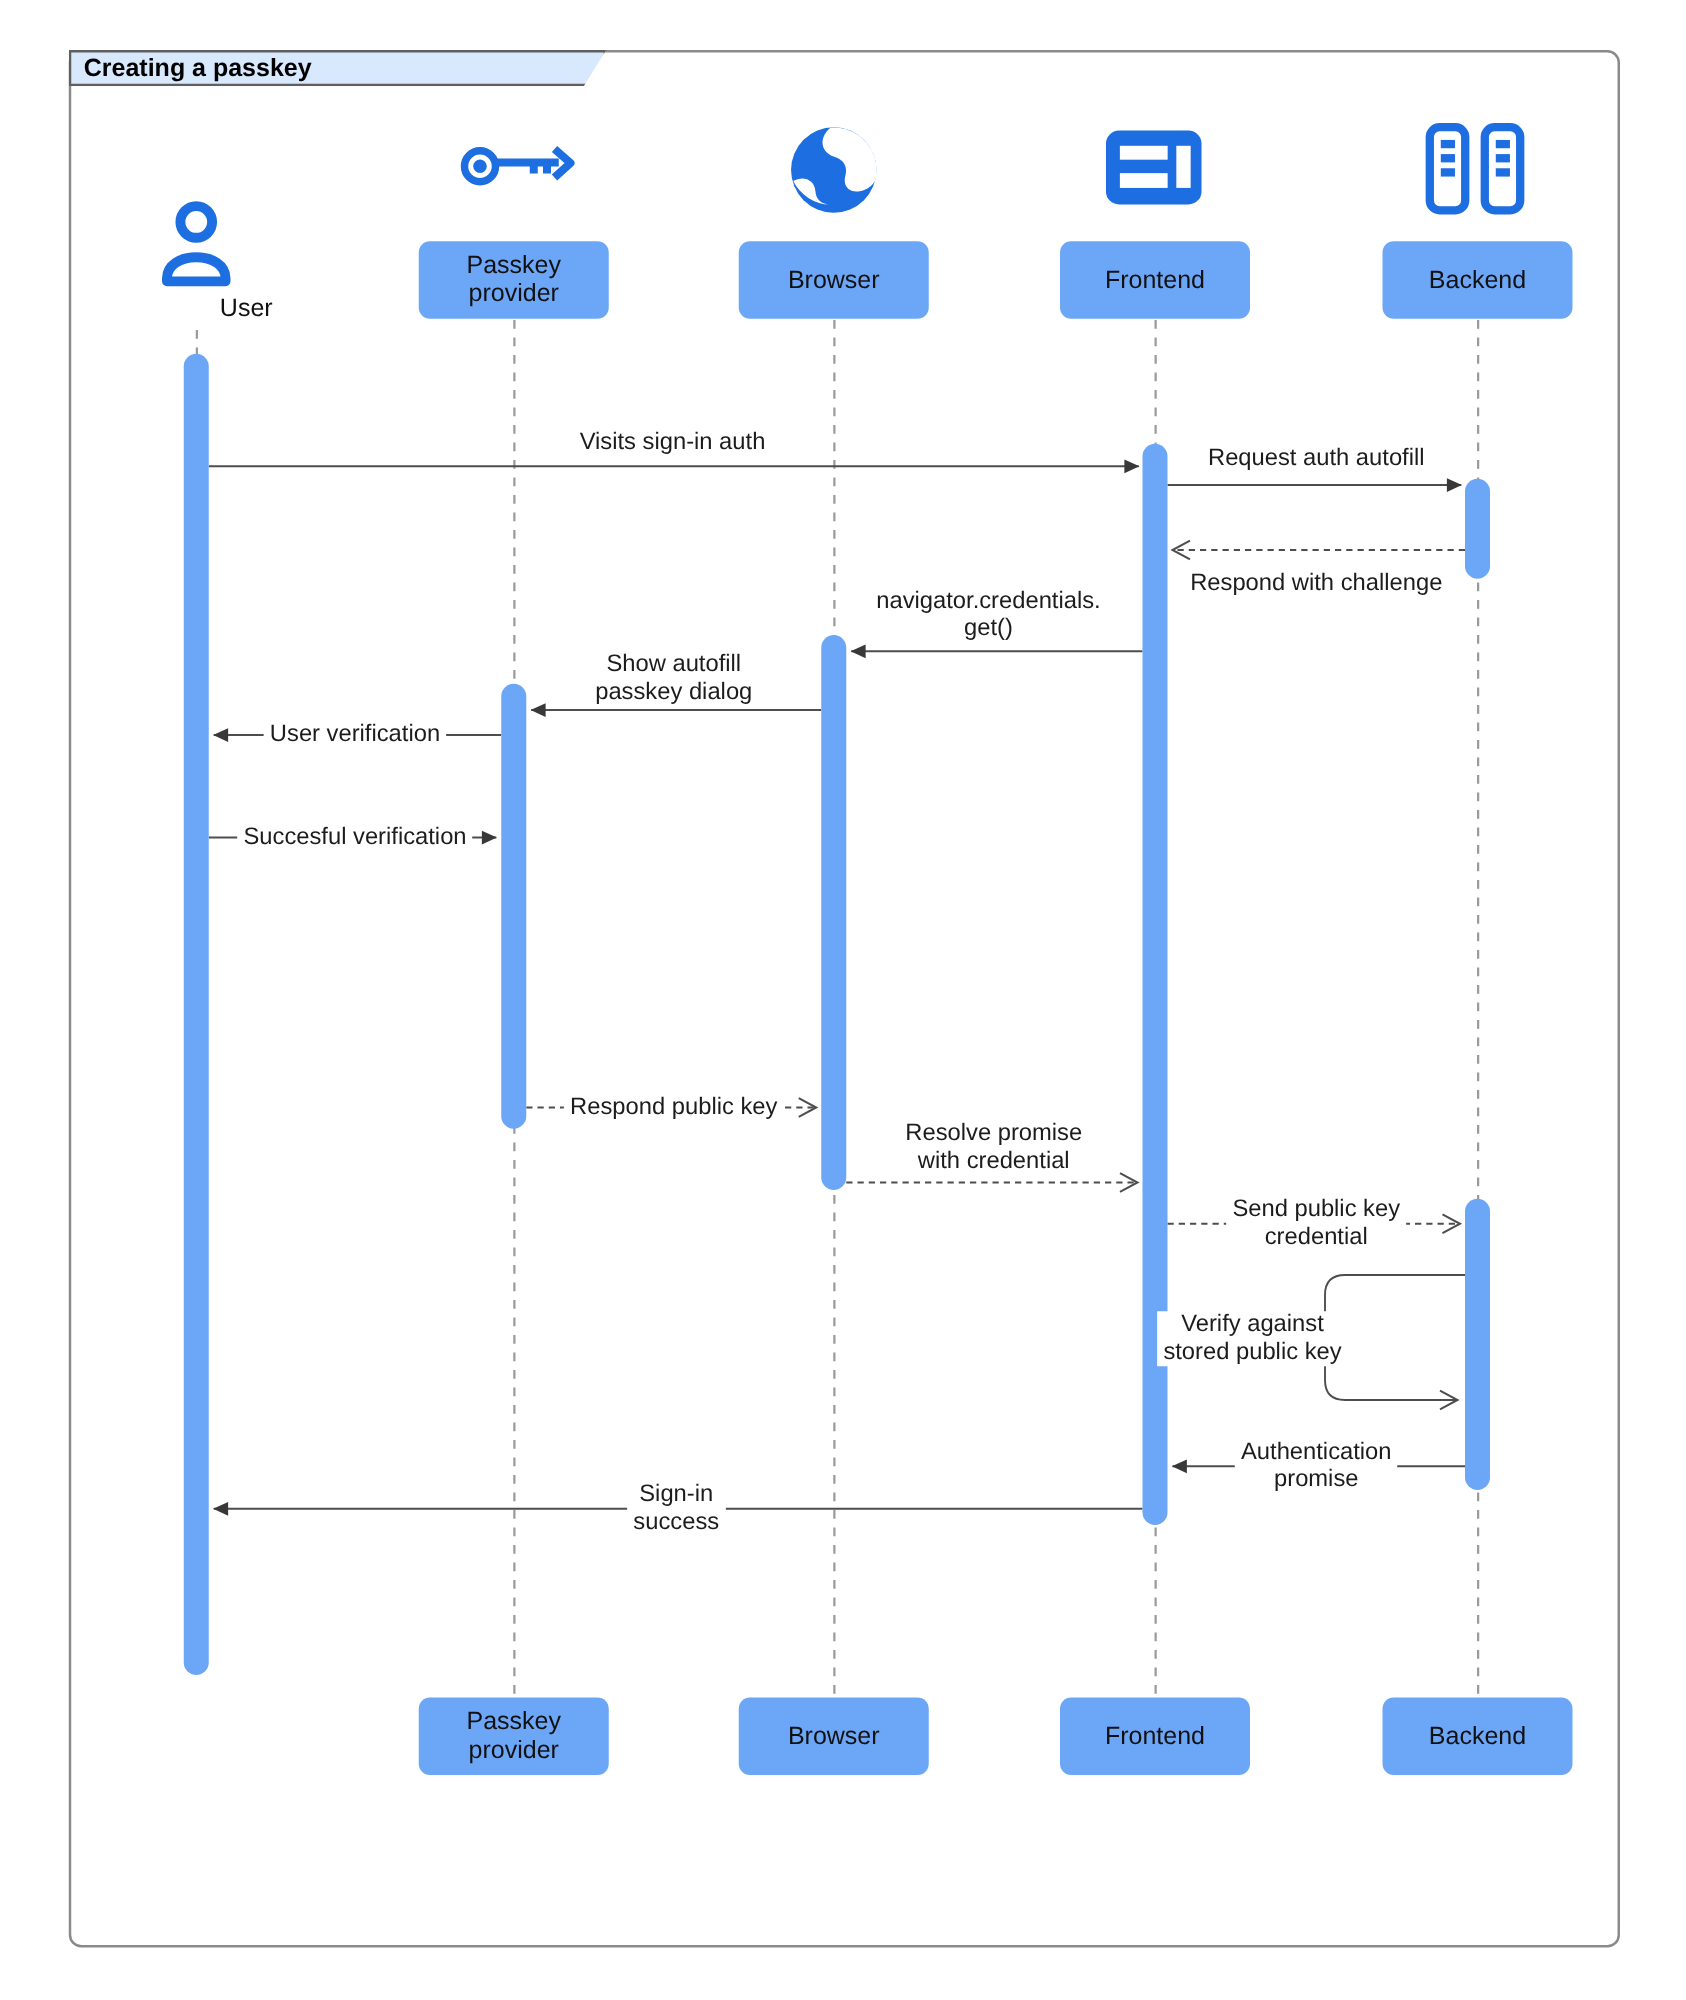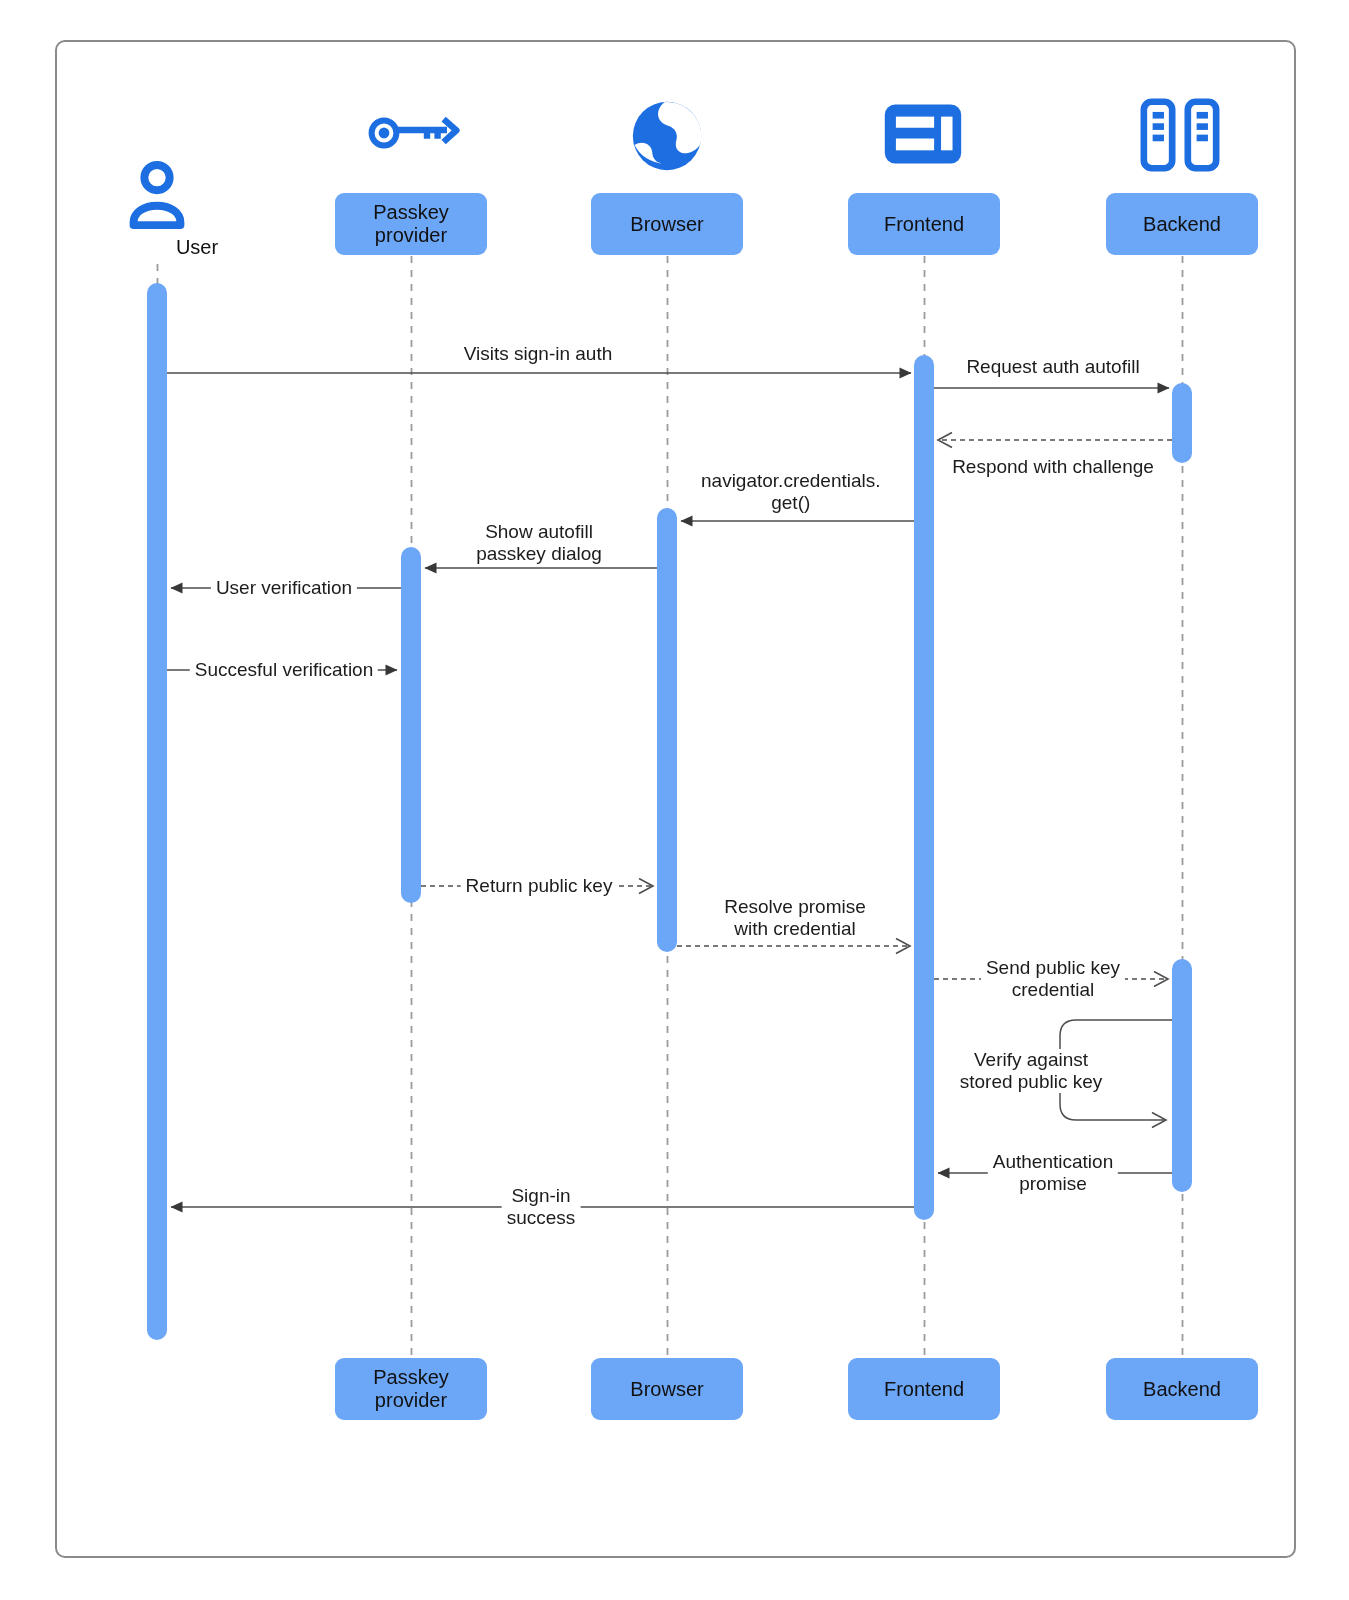--- a/index.html
+++ b/index.html
@@ -32,20 +32,23 @@
   .msg.left-align{transform:none;text-align:center;}
   .icon{position:absolute;}
   svg.overlay{position:absolute;left:0;top:0;}
 </style>
 </head>
 <body>
 
 <div id="canvas">
 
   <div class="frame"></div>
+  <div class="title-tab">
+    <span>Creating a passkey</span>
+  </div>
 
   <div class="icon" style="left:119px;top:155px">
     <svg width="76" height="80" viewBox="0 0 24 25">
       <circle cx="12" cy="7" r="4" fill="none" stroke="#1d6ee0" stroke-width="2.5"></circle>
       <path d="M4.6 22 v-0.8 c0-3.3 3.3-5.3 7.4-5.3 s7.4 2 7.4 5.3 V22 z" fill="none" stroke="#1d6ee0" stroke-width="2.5" stroke-linejoin="round"></path>
     </svg>
   </div>
   <div class="icon" style="left:366px;top:108px">
     <svg width="96" height="50" viewBox="0 0 48 25">
       <circle cx="9" cy="12.5" r="6.2" fill="none" stroke="#1d6ee0" stroke-width="3"></circle>
@@ -137,26 +140,26 @@
 
   <div class="msg" style="left:538px;top:343px">Visits sign-in auth</div>
   <div class="msg" style="left:1053px;top:356px">Request auth autofill</div>
   <div class="msg" style="left:1053px;top:456px">Respond with challenge</div>
   <div class="msg left-align" style="left:696px;top:470px">navigator.credentials.
 get()</div>
   <div class="msg" style="left:539px;top:521px">Show autofill
 passkey dialog</div>
   <div class="msg" style="left:284px;top:577px">User verification</div>
   <div class="msg" style="left:284px;top:659px">Succesful verification</div>
-  <div class="msg" style="left:539px;top:875px">Return public key</div>
+  <div class="msg" style="left:539px;top:875px">Respond public key</div>
   <div class="msg" style="left:795px;top:896px">Resolve promise
 with credential</div>
   <div class="msg" style="left:1053px;top:957px">Send public key
 credential</div>
-  <div class="msg" style="left:1031px;top:1049px">Verify against
+  <div class="msg" style="left:1002px;top:1049px">Verify against
 stored public key</div>
   <div class="msg" style="left:1053px;top:1151px">Authentication
 promise</div>
   <div class="msg" style="left:541px;top:1185px">Sign-in
 success</div>
 
   <div class="pbox" style="left:335px;top:1358px">Passkey provider</div>
   <div class="pbox" style="left:591px;top:1358px">Browser</div>
   <div class="pbox" style="left:848px;top:1358px">Frontend</div>
   <div class="pbox" style="left:1106px;top:1358px">Backend</div>

